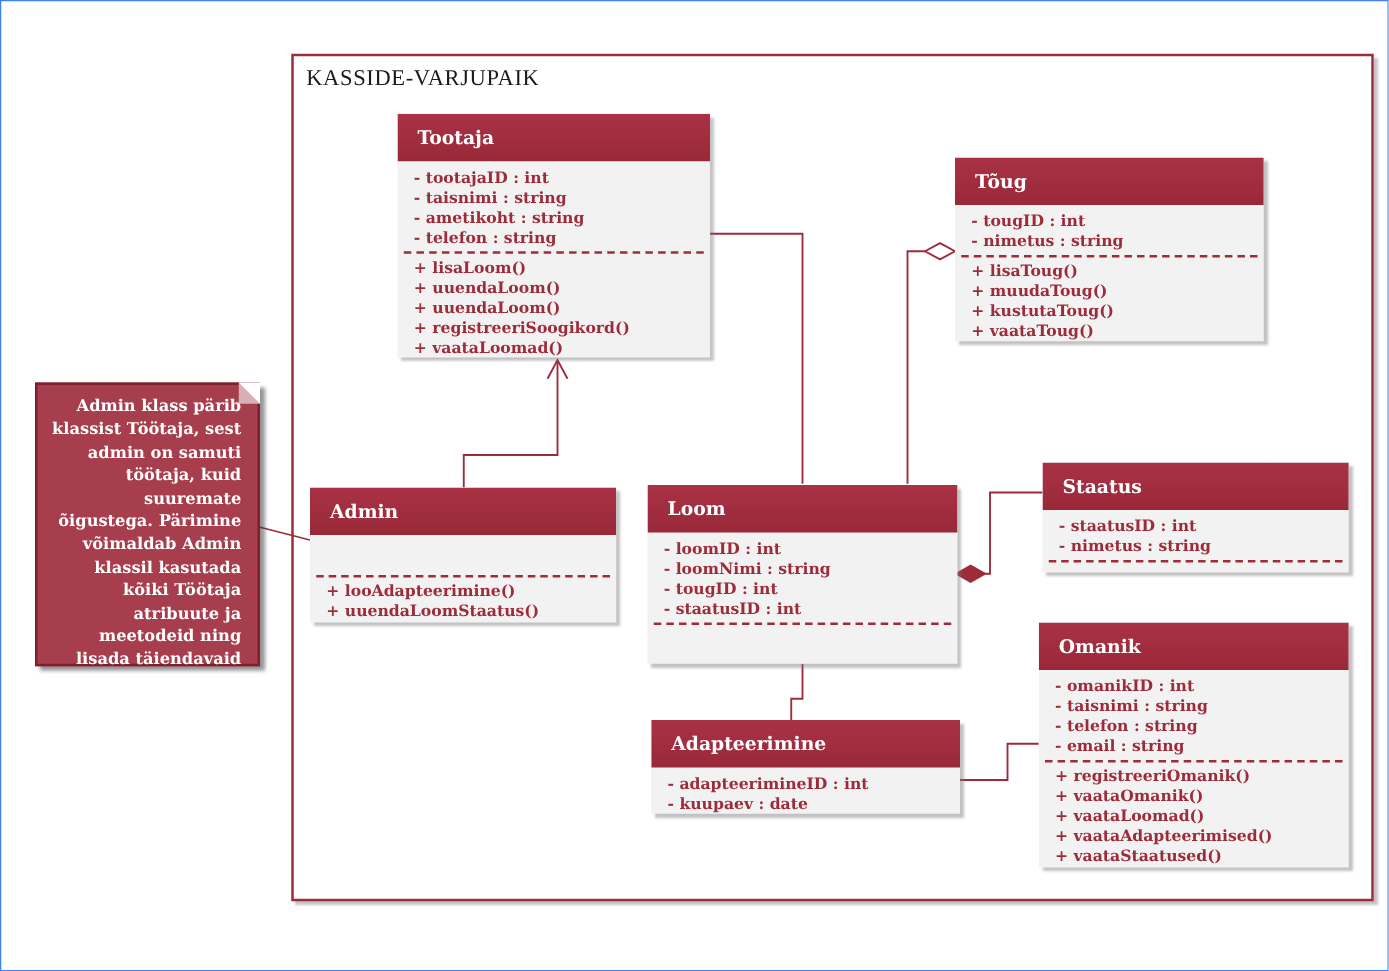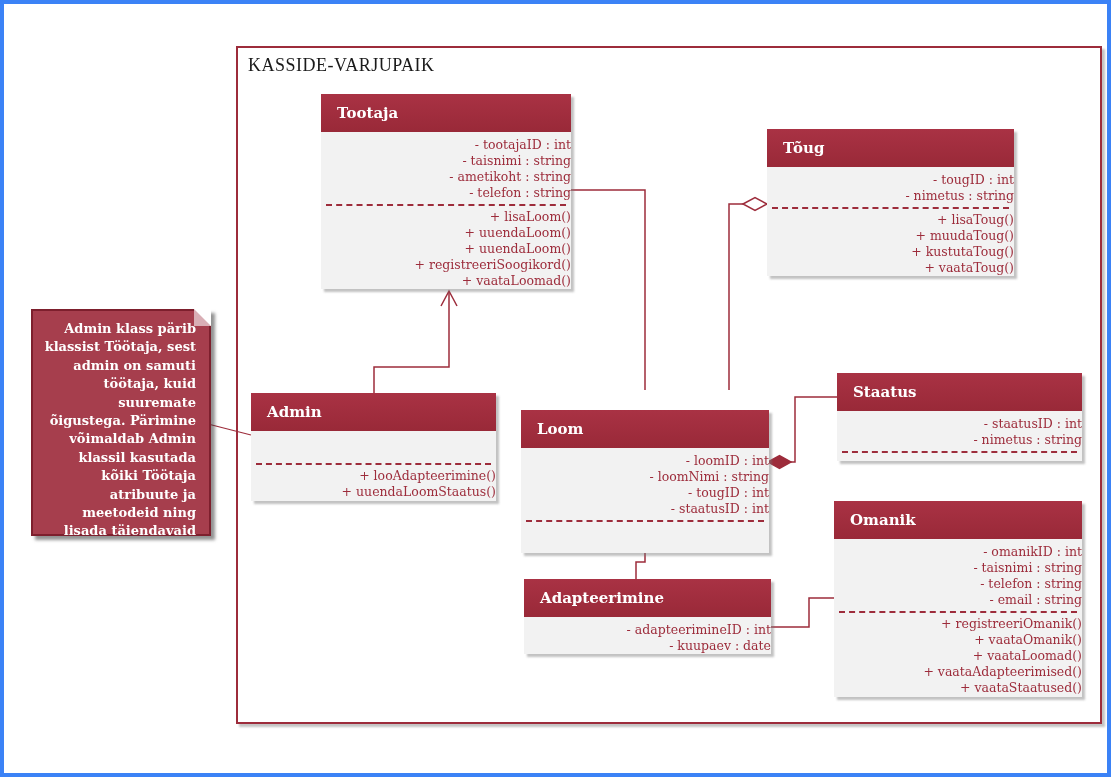--- a/index.html
+++ b/index.html
@@ -4,21 +4,21 @@
 <style>
   :root{
     --accent:#9d2c3b;
     --class-body:#f2f2f2;
     --note-bg:#a63e4d;
     --title-text:#1a1a1a;
   }
   html,body{margin:0;padding:0;background:#ffffff;}
   .page{
     position:relative;width:1111px;height:777px;background:#ffffff;
-    border:4px solid #3b82f6;box-sizing:border-box;
+    border:1px solid #3b82f6;box-sizing:border-box;
     font-family:"DejaVu Serif", serif;overflow:hidden;
   }
   .frame{
     position:absolute;left:232px;top:42px;width:866px;height:678px;
     border:2px solid var(--accent);box-sizing:border-box;
     box-shadow:3px 3px 2px #c4c4c4;background:transparent;z-index:0;
   }
   .frame-title{
     position:absolute;left:10px;top:7px;
     font-family:"Liberation Serif", serif;font-size:18px;color:var(--title-text);
@@ -35,22 +35,22 @@
     position:absolute;z-index:2;box-sizing:border-box;background:var(--class-body);
     box-shadow:3px 3px 2px rgba(120,120,120,0.45);overflow:hidden;
   }
   .cls-header{
     height:38px;background:linear-gradient(180deg,#a93244 0%,#992938 100%);
     color:#ffffff;font-weight:bold;font-size:15px;
     display:flex;align-items:center;padding-left:16px;box-sizing:border-box;
   }
   .cls-body{padding-top:5px;}
   .member{
-    font-size:12.5px;font-weight:normal;color:var(--accent);
-    line-height:16px;padding-left:13px;white-space:nowrap;text-align:right;
+    font-size:12.5px;font-weight:bold;color:var(--accent);
+    line-height:16px;padding-left:13px;white-space:nowrap;
   }
   .sep{border-top:2px dashed var(--accent);margin:3px 5px;height:0;}
   .attrs-empty{min-height:24px;}
 
   .note{
     position:absolute;left:27px;top:305px;width:180px;height:227px;
     background:var(--note-bg);border:2px solid #7d1f2d;box-sizing:border-box;
     box-shadow:4px 4px 3px rgba(60,60,60,0.55);z-index:2;
   }
   .note-fold{
@@ -146,21 +146,21 @@
     <div class="cls-body">
       <div class="members attrs-empty"></div>
       <div class="sep"></div>
       <div class="members">
           <div class="member">+ looAdapteerimine()</div>
           <div class="member">+ uuendaLoomStaatus()</div>
         </div>
     </div>
   </div>
 
-  <div class="cls" style="left:517px;top:406px;width:248px;height:143px;">
+  <div class="cls" style="left:517px;top:387px;width:248px;height:143px;">
     <div class="cls-header">
       <span>Loom</span>
     </div>
     <div class="cls-body">
       <div class="members">
           <div class="member">- loomID : int</div>
           <div class="member">- loomNimi : string</div>
           <div class="member">- tougID : int</div>
           <div class="member">- staatusID : int</div>
         </div>

